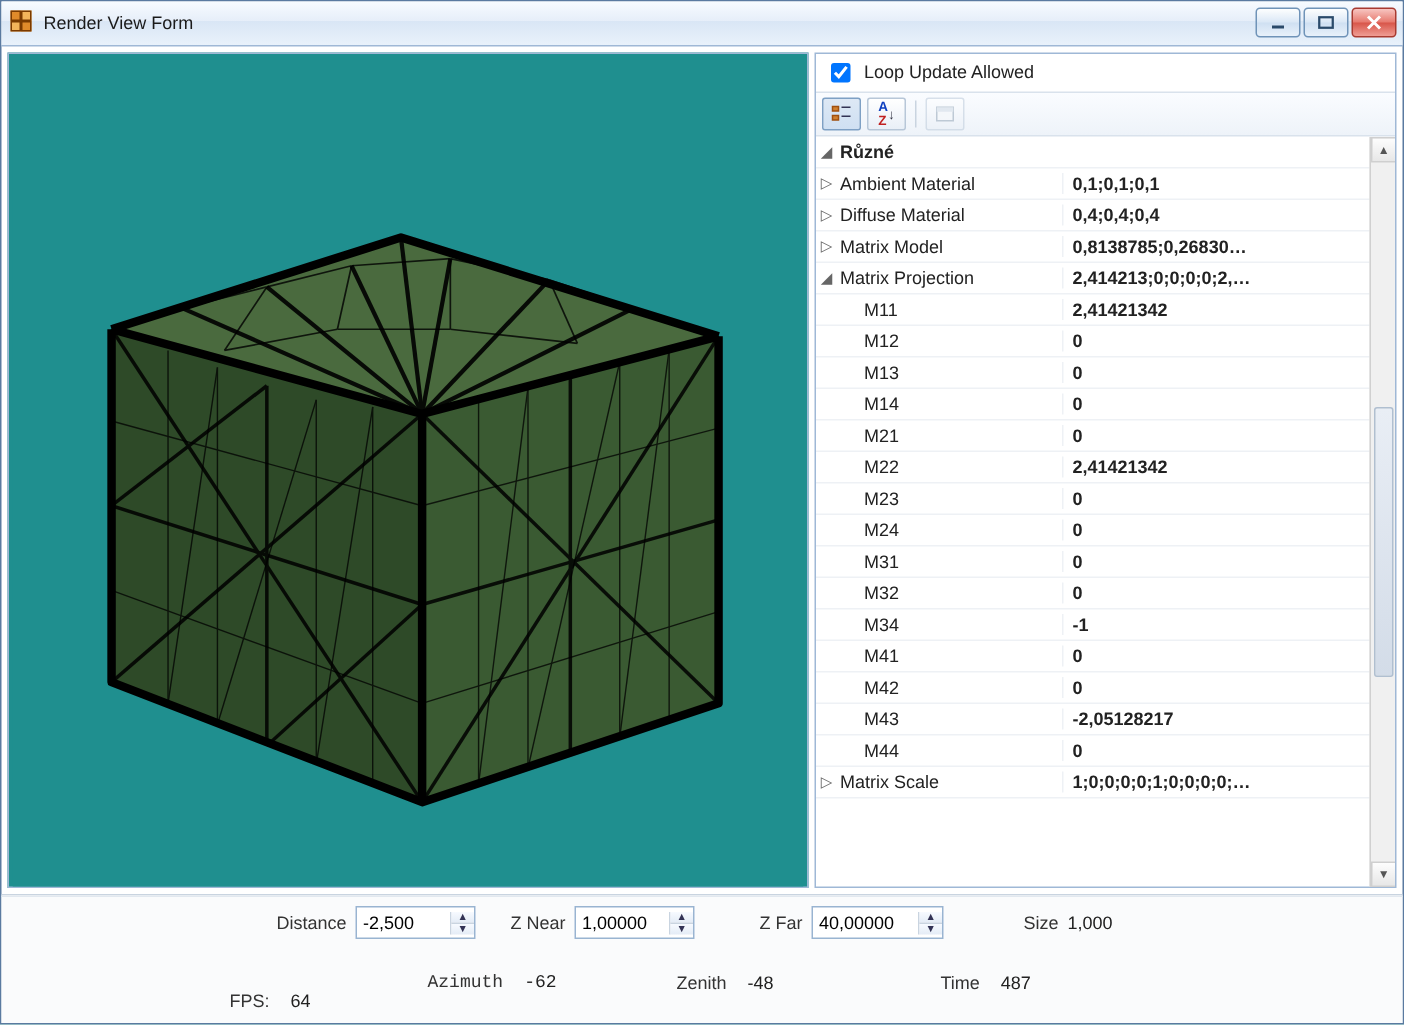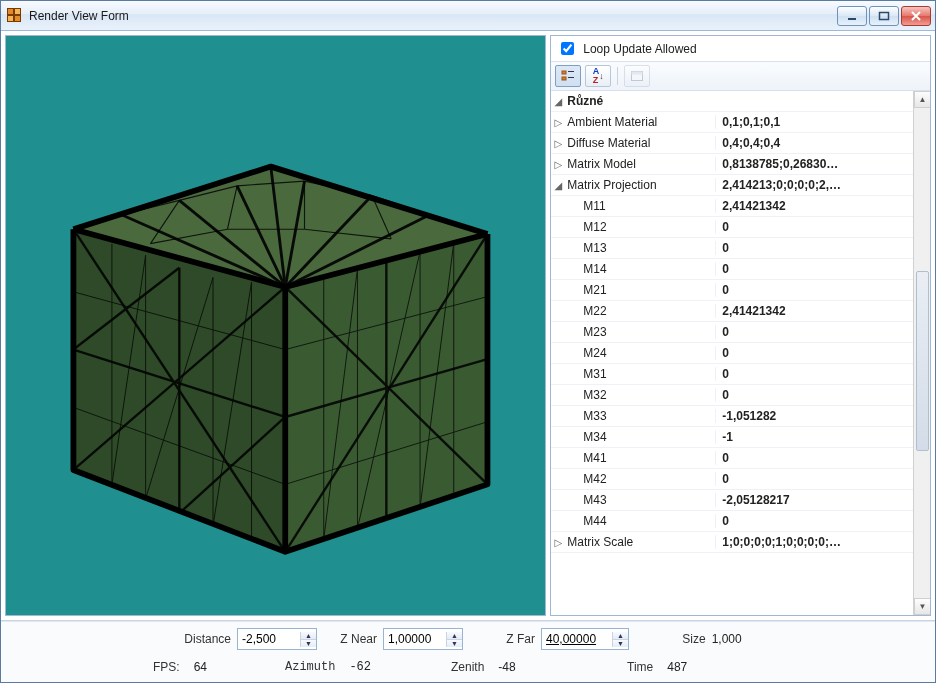--- a/index.html
+++ b/index.html
@@ -401,26 +401,20 @@
               </div>
               <div class="proprow subrow">
                 <span class="indent" style="width:16px"></span>
                 <span class="expander"></span>
                 <span class="label" style="flex-basis:134px">M32</span>
                 <span class="value">0</span>
               </div>
               <div class="proprow subrow">
                 <span class="indent" style="width:16px"></span>
                 <span class="expander"></span>
-                <span class="label" style="flex-basis:134px">M33</span>
-                <span class="value">-1,051282</span>
-              </div>
-              <div class="proprow subrow">
-                <span class="indent" style="width:16px"></span>
-                <span class="expander"></span>
                 <span class="label" style="flex-basis:134px">M34</span>
                 <span class="value">-1</span>
               </div>
               <div class="proprow subrow">
                 <span class="indent" style="width:16px"></span>
                 <span class="expander"></span>
                 <span class="label" style="flex-basis:134px">M41</span>
                 <span class="value">0</span>
               </div>
               <div class="proprow subrow">
@@ -476,34 +470,34 @@
             <input value="1,00000" style="">
             <span class="spinner">
                 <span class="spinbtn">▲</span>
                 <span class="spinbtn">▼</span>
               </span>
           </span>
         </span>
         <span class="col1" style="width:170px;">
           <span class="statlabel">Z Far</span>
           <span class="numinput">
-            <input style="width: 70px; text-decoration: underline;" value="40,00000">
+            <input style="width: 70px;" value="40,00000">
             <span class="spinner">
                 <span class="spinbtn">▲</span>
                 <span class="spinbtn">▼</span>
               </span>
           </span>
         </span>
         <span class="col1">
           <span class="statlabel">Size</span>
           <span class="statval">1,000</span>
         </span>
       </div>
       <div class="statrow" style="margin-top:4px;">
-        <span class="col1" style="width:150px; gap:14px; padding-left:24px;">
+        <span class="col1" style="width:150px; gap:14px; padding-left:24px;margin-top:24px;">
           <span class="statlabel">FPS:</span>
           <span class="statval">64</span>
         </span>
         <span class="col1" style="width:160px; gap:14px;font-family:Liberation Mono, monospace;">
           <span class="statlabel">Azimuth</span>
           <span class="statval">-62</span>
         </span>
         <span class="col1" style="width:170px; gap:14px;">
           <span class="statlabel">Zenith</span>
           <span class="statval">-48</span>

